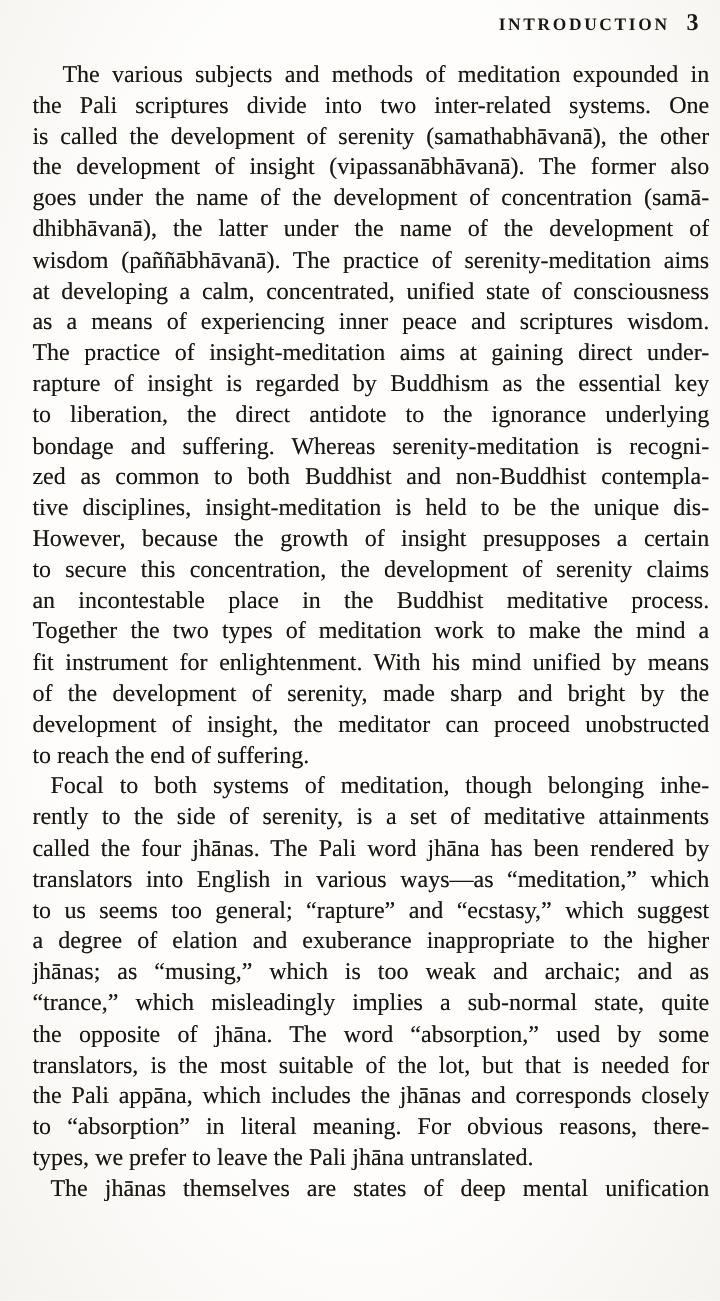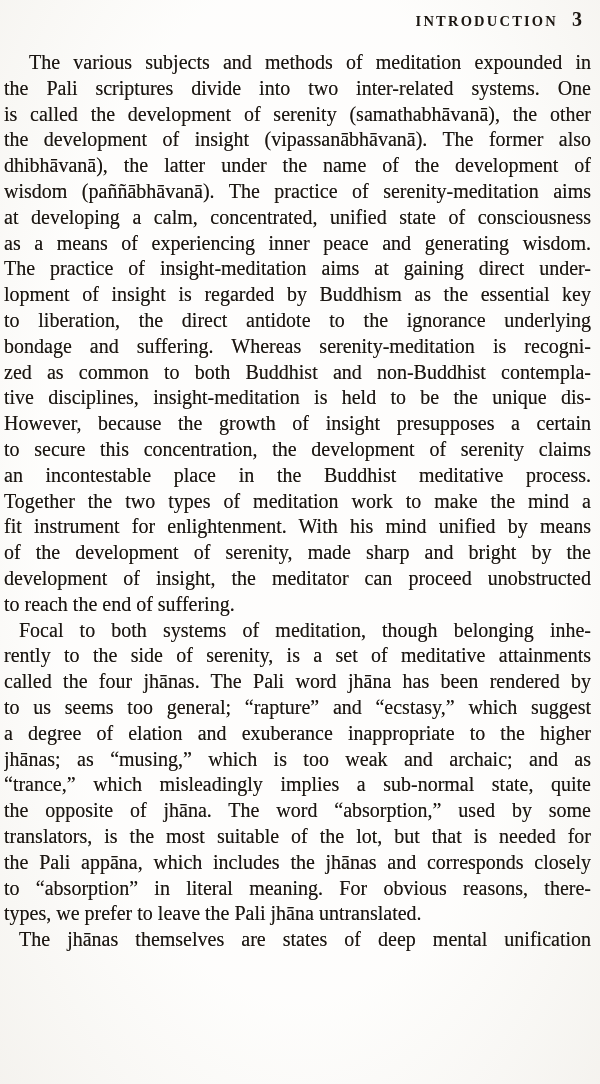--- a/index.html
+++ b/index.html
@@ -51,20 +51,21 @@
   .para {
     margin: 0;
   }
   .line {
     height: 25.8px;
     line-height: 25.8px;
     text-align: justify;
     text-align-last: justify;
     overflow: hidden;
     white-space: normal;
+    margin-left: 23px;
   }
   .line.end {
     text-align-last: left;
   }
   .line.indent1 { text-indent: 25px; }
   .line.indent2 { text-indent: 15px; }
   .it { }
 </style>
 </head>
 <body style="background: rgb(252, 251, 248); color: rgb(27, 22, 17);">
@@ -72,43 +73,45 @@
 <div class="page">
   <div class="running-head">
     <span class="running-title">INTRODUCTION</span><span class="page-number">3</span>
   </div>
   <div class="body-text">
       <div class="para">
         <div class="line indent1"><span>The various subjects and methods of meditation expounded in</span></div>
         <div class="line"><span>the Pali scriptures divide into two inter-related systems. One</span></div>
         <div class="line"><span>is called the development of serenity (</span><span class="it">samathabhāvanā</span><span>), the other</span></div>
         <div class="line"><span>the development of insight (</span><span class="it">vipassanābhāvanā</span><span>). The former also</span></div>
+        <div class="line"><span>goes under the name of the development of concentration (</span><span class="it">samā-</span></div>
         <div class="line"><span class="it">dhibhāvanā</span><span>), the latter under the name of the development of</span></div>
         <div class="line"><span>wisdom (</span><span class="it">paññābhāvanā</span><span>). The practice of serenity-meditation aims</span></div>
         <div class="line"><span>at developing a calm, concentrated, unified state of consciousness</span></div>
-        <div class="line"><span>as a means of experiencing inner peace and generating wisdom.</span></div>
+        <div class="line"><span>as a means of experiencing inner peace and scriptures wisdom.</span></div>
         <div class="line"><span>The practice of insight-meditation aims at gaining direct under-</span></div>
-        <div class="line"><span>lopment of insight is regarded by Buddhism as the essential key</span></div>
+        <div class="line"><span>rapture of insight is regarded by Buddhism as the essential key</span></div>
         <div class="line"><span>to liberation, the direct antidote to the ignorance underlying</span></div>
         <div class="line"><span>bondage and suffering. Whereas serenity-meditation is recogni-</span></div>
         <div class="line"><span>zed as common to both Buddhist and non-Buddhist contempla-</span></div>
         <div class="line"><span>tive disciplines, insight-meditation is held to be the unique dis-</span></div>
         <div class="line"><span>However, because the growth of insight presupposes a certain</span></div>
         <div class="line"><span>to secure this concentration, the development of serenity claims</span></div>
         <div class="line"><span>an incontestable place in the Buddhist meditative process.</span></div>
         <div class="line"><span>Together the two types of meditation work to make the mind a</span></div>
         <div class="line"><span>fit instrument for enlightenment. With his mind unified by means</span></div>
         <div class="line"><span>of the development of serenity, made sharp and bright by the</span></div>
         <div class="line"><span>development of insight, the meditator can proceed unobstructed</span></div>
         <div class="line end"><span>to reach the end of suffering.</span></div>
       </div>
       <div class="para">
         <div class="line indent2"><span>Focal to both systems of meditation, though belonging inhe-</span></div>
         <div class="line"><span>rently to the side of serenity, is a set of meditative attainments</span></div>
         <div class="line"><span>called the four </span><span class="it">jhānas</span><span>. The Pali word </span><span class="it">jhāna</span><span> has been rendered by</span></div>
+        <div class="line"><span>translators into English in various ways—as “meditation,” which</span></div>
         <div class="line"><span>to us seems too general; “rapture” and “ecstasy,” which suggest</span></div>
         <div class="line"><span>a degree of elation and exuberance inappropriate to the higher</span></div>
         <div class="line"><span class="it">jhānas</span><span>; as “musing,” which is too weak and archaic; and as</span></div>
         <div class="line"><span>“trance,” which misleadingly implies a sub-normal state, quite</span></div>
         <div class="line"><span>the opposite of </span><span class="it">jhāna</span><span>. The word “absorption,” used by some</span></div>
         <div class="line"><span>translators, is the most suitable of the lot, but that is needed for</span></div>
         <div class="line"><span>the Pali </span><span class="it">appāna</span><span>, which includes the </span><span class="it">jhānas</span><span> and corresponds closely</span></div>
         <div class="line"><span>to “absorption” in literal meaning. For obvious reasons, there-</span></div>
         <div class="line end"><span>types, we prefer to leave the Pali </span><span class="it">jhāna</span><span> untranslated.</span></div>
       </div>

